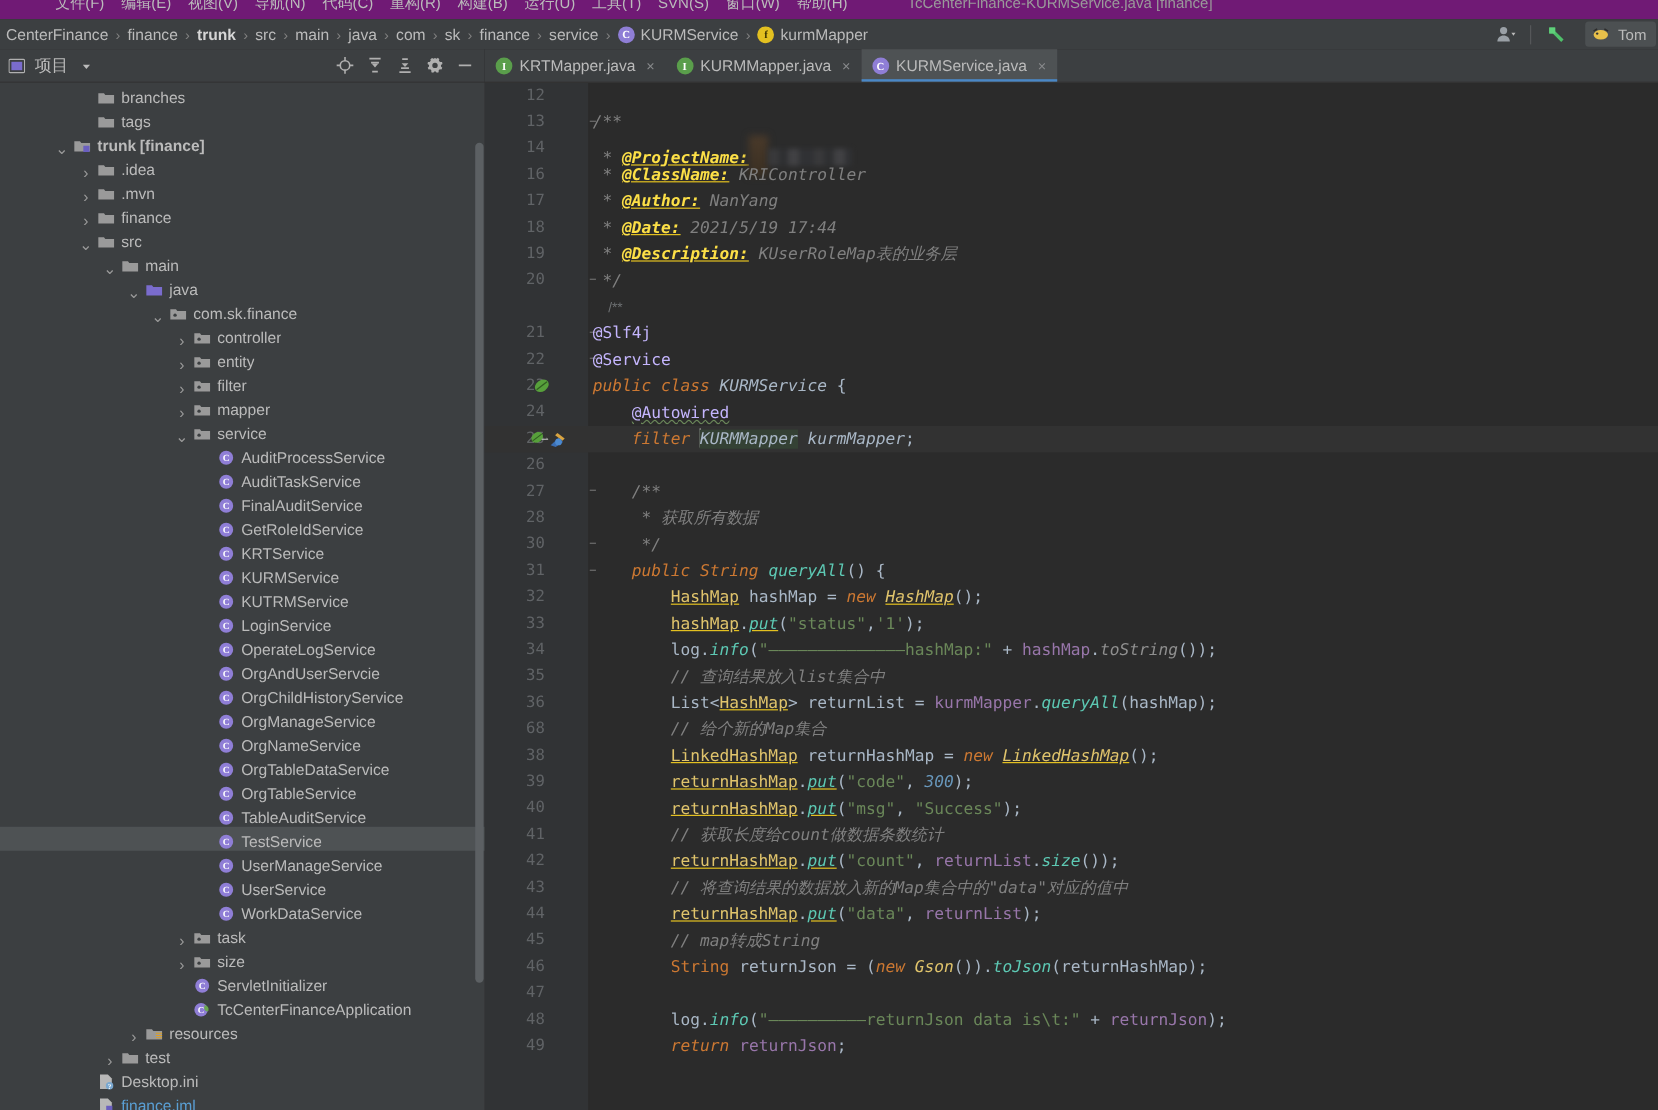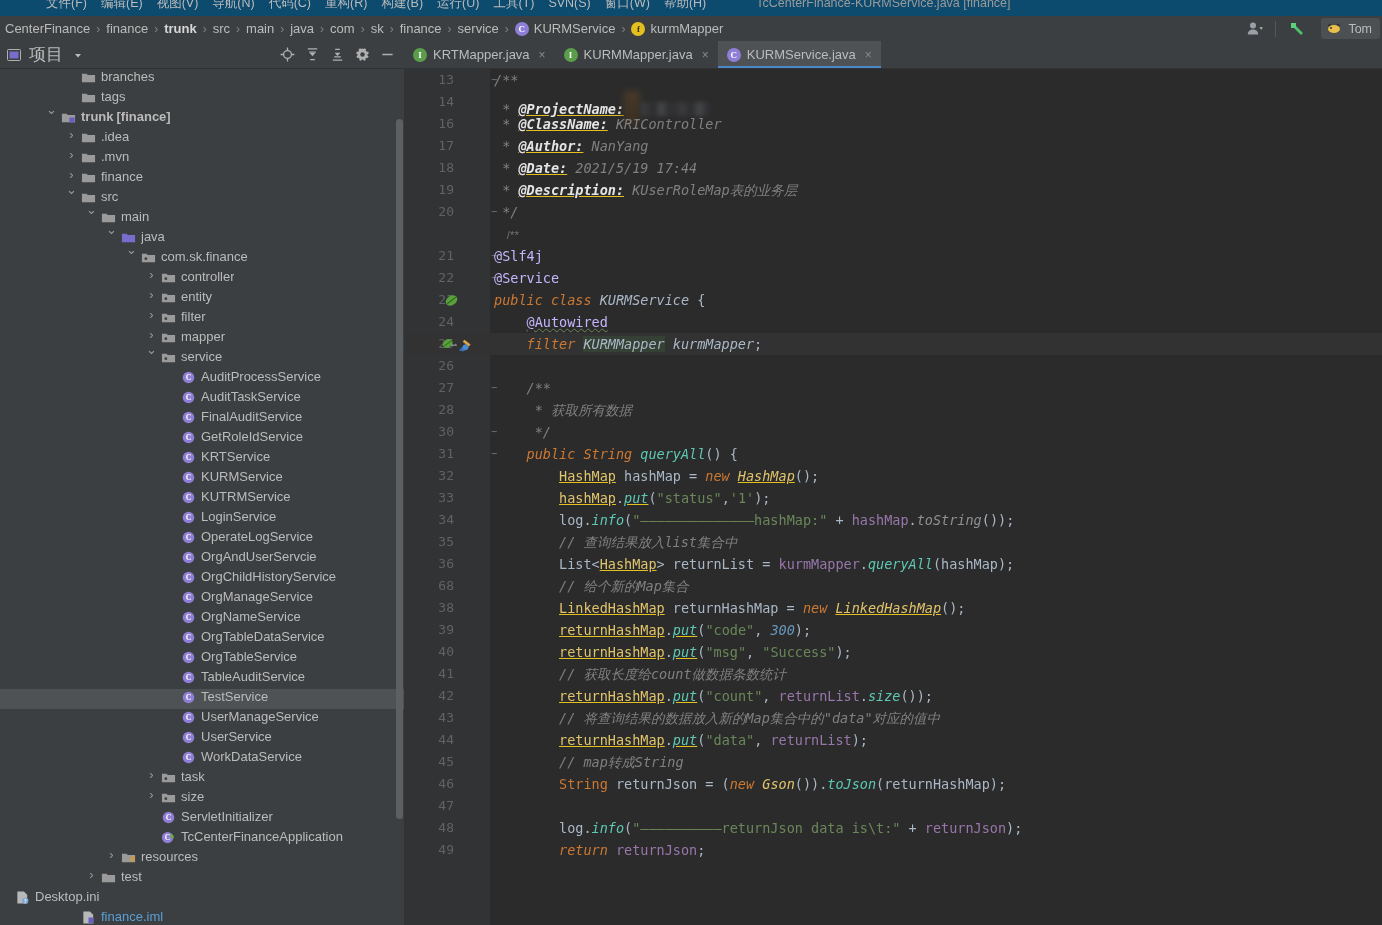--- a/index.html
+++ b/index.html
@@ -7,21 +7,21 @@
   body{
     font-family:"Liberation Sans", sans-serif;
     font-size:13px;
     color:#bbbbbb;
     -webkit-font-smoothing:antialiased;
   }
 
   
   #menubar{
     position:absolute; left:0; top:0; width:1382px; height:16px;
-    background:#0c4a6e; overflow:hidden;
+    background:#701a75; overflow:hidden;
   }
   #menubar .mrow{
     position:absolute; left:0; top:-9px; height:24px; width:100%;
     display:flex; align-items:center; gap:14px; padding-left:46px;
     font-size:12.5px; color:#bbbbbb; white-space:nowrap;
   }
   #menubar .wtitle{ color:#9a9a9a; margin-left:36px; }
 
   
   #navbar{
@@ -54,31 +54,31 @@
 
   
   #projpanel{
     position:absolute; left:0; top:41px; width:404px; height:884px;
     background:#3c3f41;
   }
   #proj-toolbar{
     height:28px; display:flex; align-items:center; padding:0 6px;
     border-bottom:1px solid #323232;
   }
-  #proj-title{ display:flex;align-items:center;gap:7px; color:#bbbbbb;font-size:17px; }
+  #proj-title{ display:flex;align-items:center;gap:7px; color:#bbbbbb;font-size:14px; }
   .pico{ width:16px;height:16px;display:inline-flex;align-items:center;justify-content:center; }
   #proj-tb-right{ margin-left:auto; display:flex; align-items:center; gap:3px; }
   .tb-btn{ width:22px;height:22px;display:flex;align-items:center;justify-content:center;border-radius:3px; }
 
   #tree{
     position:absolute; left:0; top:28px; width:404px; height:856px;
     background:#3c3f41; overflow:hidden;
   }
   .row{
-    height:20px; display:flex; align-items:flex-start; white-space:nowrap;
+    height:20px; display:flex; align-items:flex-end; white-space:nowrap;
     font-size:13px; color:#bbbbbb; position:relative;
   }
   .row.sel{ background:#4e5254; }
   .arrow{
     width:11px;height:11px;flex:0 0 11px;margin-right:3px;
     display:inline-flex;align-items:center;justify-content:center;
     color:#9a9a9a; font-size:9px;
   }
   .arrow.none{ visibility:hidden; }
   .ico{ width:16px;height:16px;flex:0 0 16px;margin-right:5px;display:inline-flex;align-items:center;justify-content:center;}
@@ -146,21 +146,21 @@
     position:absolute; left:86px; top:0; width:1px; height:100%; background:#2b2b2b;
   }
 
   
   .kw   { color:#cc7832; font-style:italic; }
   .kw2  { color:#cc7832; }
   .annop{ color:#c4b5fd; }
   .str  { color:#6a8759; }
   .cmt  { color:#808080; font-style:italic; }
   .jdoc { color:#808080; font-style:italic; }
-  .jtag { color:#e5e5e5; font-weight:bold; font-style:italic; text-decoration:underline; text-decoration-color:#e3c020; }
+  .jtag { color:#fde047; font-weight:bold; font-style:italic; text-decoration:underline; text-decoration-color:#e3c020; }
   .num  { color:#6897bb; font-style:italic; }
   .fld2 { color:#9876aa; }
   .mth  { color:#5dc9b4; font-style:italic; }
   .sfld { color:#e0c46c; text-decoration:underline; text-decoration-color:#e3c020; }
   .sfld2{ color:#e0c46c; }
   .plain{ color:#a9b7c6; }
   .hl   { background:#344134; }
   .warnu{ text-decoration:underline wavy #6a8759; text-decoration-thickness:1px; }
   .caret{
     display:inline-block; width:1px; height:16px; background:#bbbbbb;
@@ -736,21 +736,21 @@
       </div>
       <div class="row" style="padding-left: 86px;">
         <span class="arrow" style="font-size: 13px;">›</span>
         <span class="ico">
           <svg width="15" height="15" viewBox="0 0 16 16">
             <path d="M1 4 L6 4 L7.2 5.4 L15 5.4 L15 13 L1 13 Z" fill="#9a9a9a"></path>
           </svg>
         </span>
         <span class="lbl">test</span>
       </div>
-      <div class="row" style="">
+      <div class="row" style="padding-left: 66px;">
         <span class="arrow none"></span>
         <span class="ico">
           <svg width="15" height="15" viewBox="0 0 16 16">
             <path d="M2.5 1.5 L9.5 1.5 L13 5 L13 14.5 L2.5 14.5 Z" fill="#b8b8b8"></path>
             <circle cx="11" cy="11.5" r="3.3" fill="#7aa8d0"></circle>
             <text x="11" y="14" fill="#ffffff" font-size="6.5" font-family="Liberation Serif, serif" font-weight="bold" text-anchor="middle">?</text>
           </svg>
         </span>
         <span class="lbl">Desktop.ini</span>
       </div>
@@ -784,20 +784,21 @@
         <span class="tico cls">C</span>
         <span>KURMService.java</span>
         <span class="tclose">×</span>
       </div>
     </div>
 
   <div id="code-area">
     <div class="lgut-bg"></div>
     <div class="lgut-edge"></div>
     <div id="codelines">
+        <div class="cline"><div class="gut">12</div><div class="code"></div></div>
         <div class="cline"><div class="gut">13</div><div class="fold">−</div><div class="code"><span class="jdoc">/**</span></div></div>
         <div class="cline"><div class="gut">14</div><div class="code"><span class="jdoc"> * </span><span class="jtag">@ProjectName:</span><span class="blurlead"></span><span class="blur" style="width:70px"></span></div></div>
         <div class="cline"><div class="gut">16</div><div class="code"><span class="jdoc"> * </span><span class="jtag">@ClassName:</span><span class="jdoc"> KRIController</span></div></div>
         <div class="cline"><div class="gut">17</div><div class="code"><span class="jdoc"> * </span><span class="jtag">@Author:</span><span class="jdoc"> NanYang</span></div></div>
         <div class="cline"><div class="gut">18</div><div class="code"><span class="jdoc"> * </span><span class="jtag">@Date:</span><span class="jdoc"> 2021/5/19 17:44</span></div></div>
         <div class="cline"><div class="gut">19</div><div class="code"><span class="jdoc"> * </span><span class="jtag">@Description:</span><span class="jdoc"> KUserRoleMap表的业务层</span></div></div>
         <div class="cline"><div class="gut">20</div><div class="fold">−</div><div class="code"><span class="jdoc"> */</span></div></div>
         <div class="cline"><div class="gut"></div><div class="code"><span class="inlay">    /**</span></div></div>
         <div class="cline"><div class="gut">21</div><div class="fold">−</div><div class="code"><span class="annop">@Slf4j</span></div></div>
         <div class="cline"><div class="gut">22</div><div class="fold">−</div><div class="code"><span class="annop">@Service</span></div></div>

